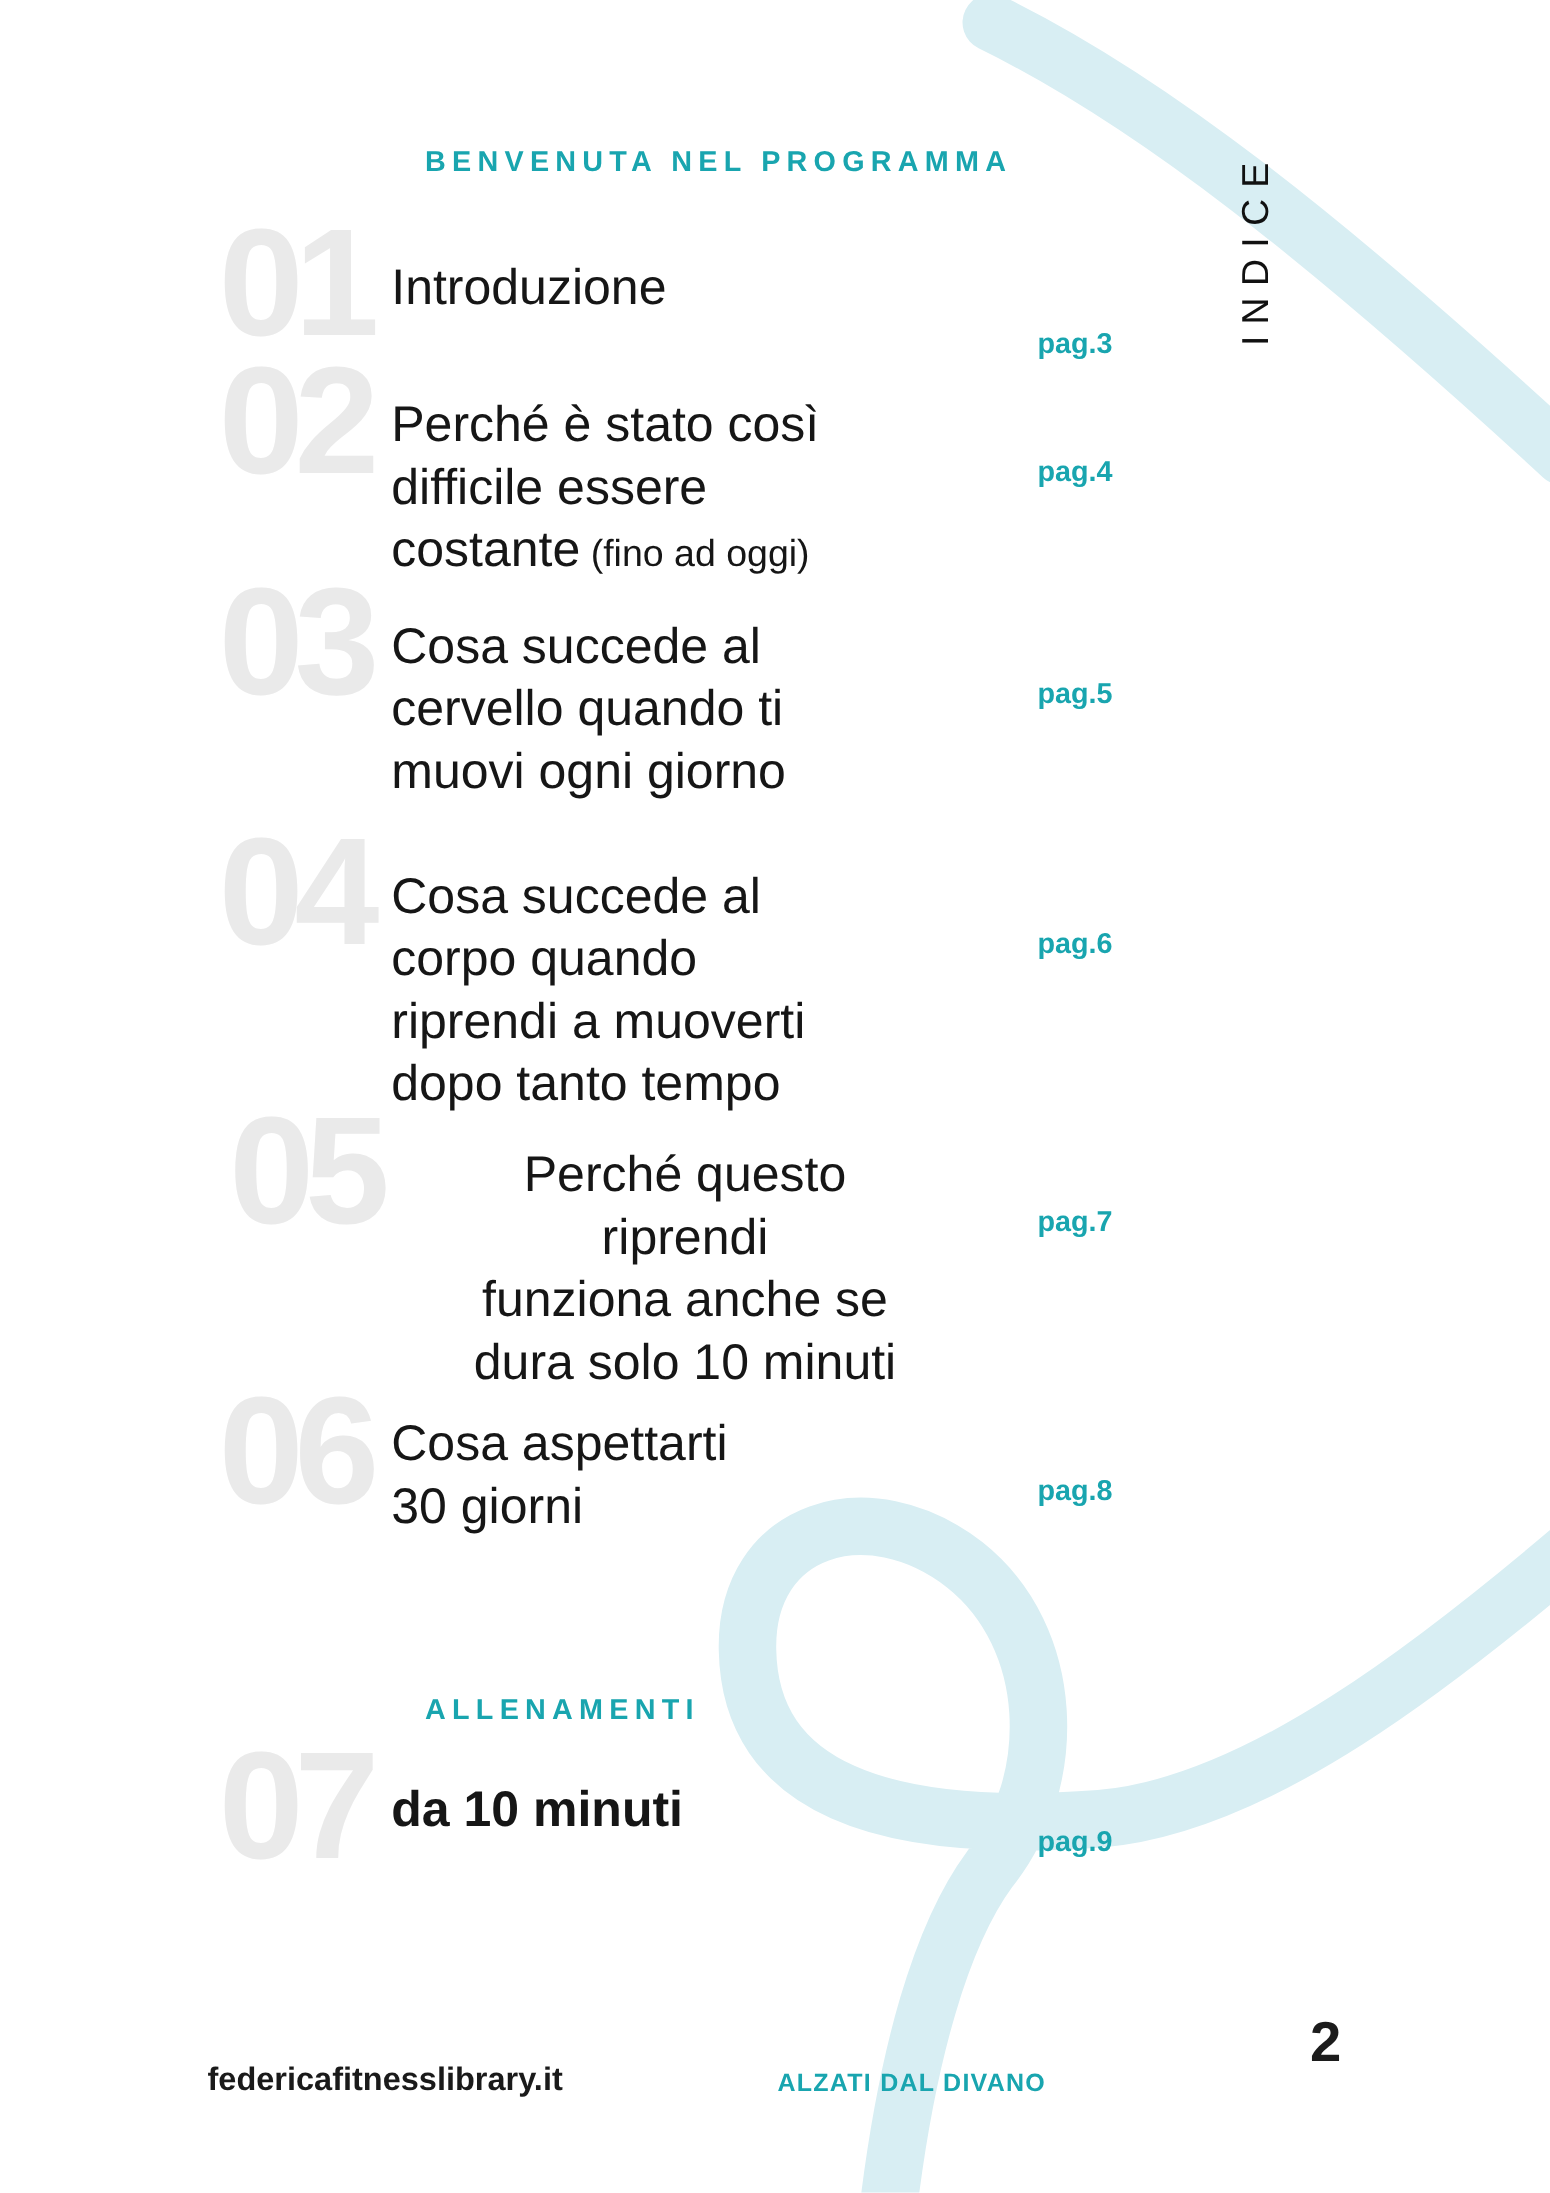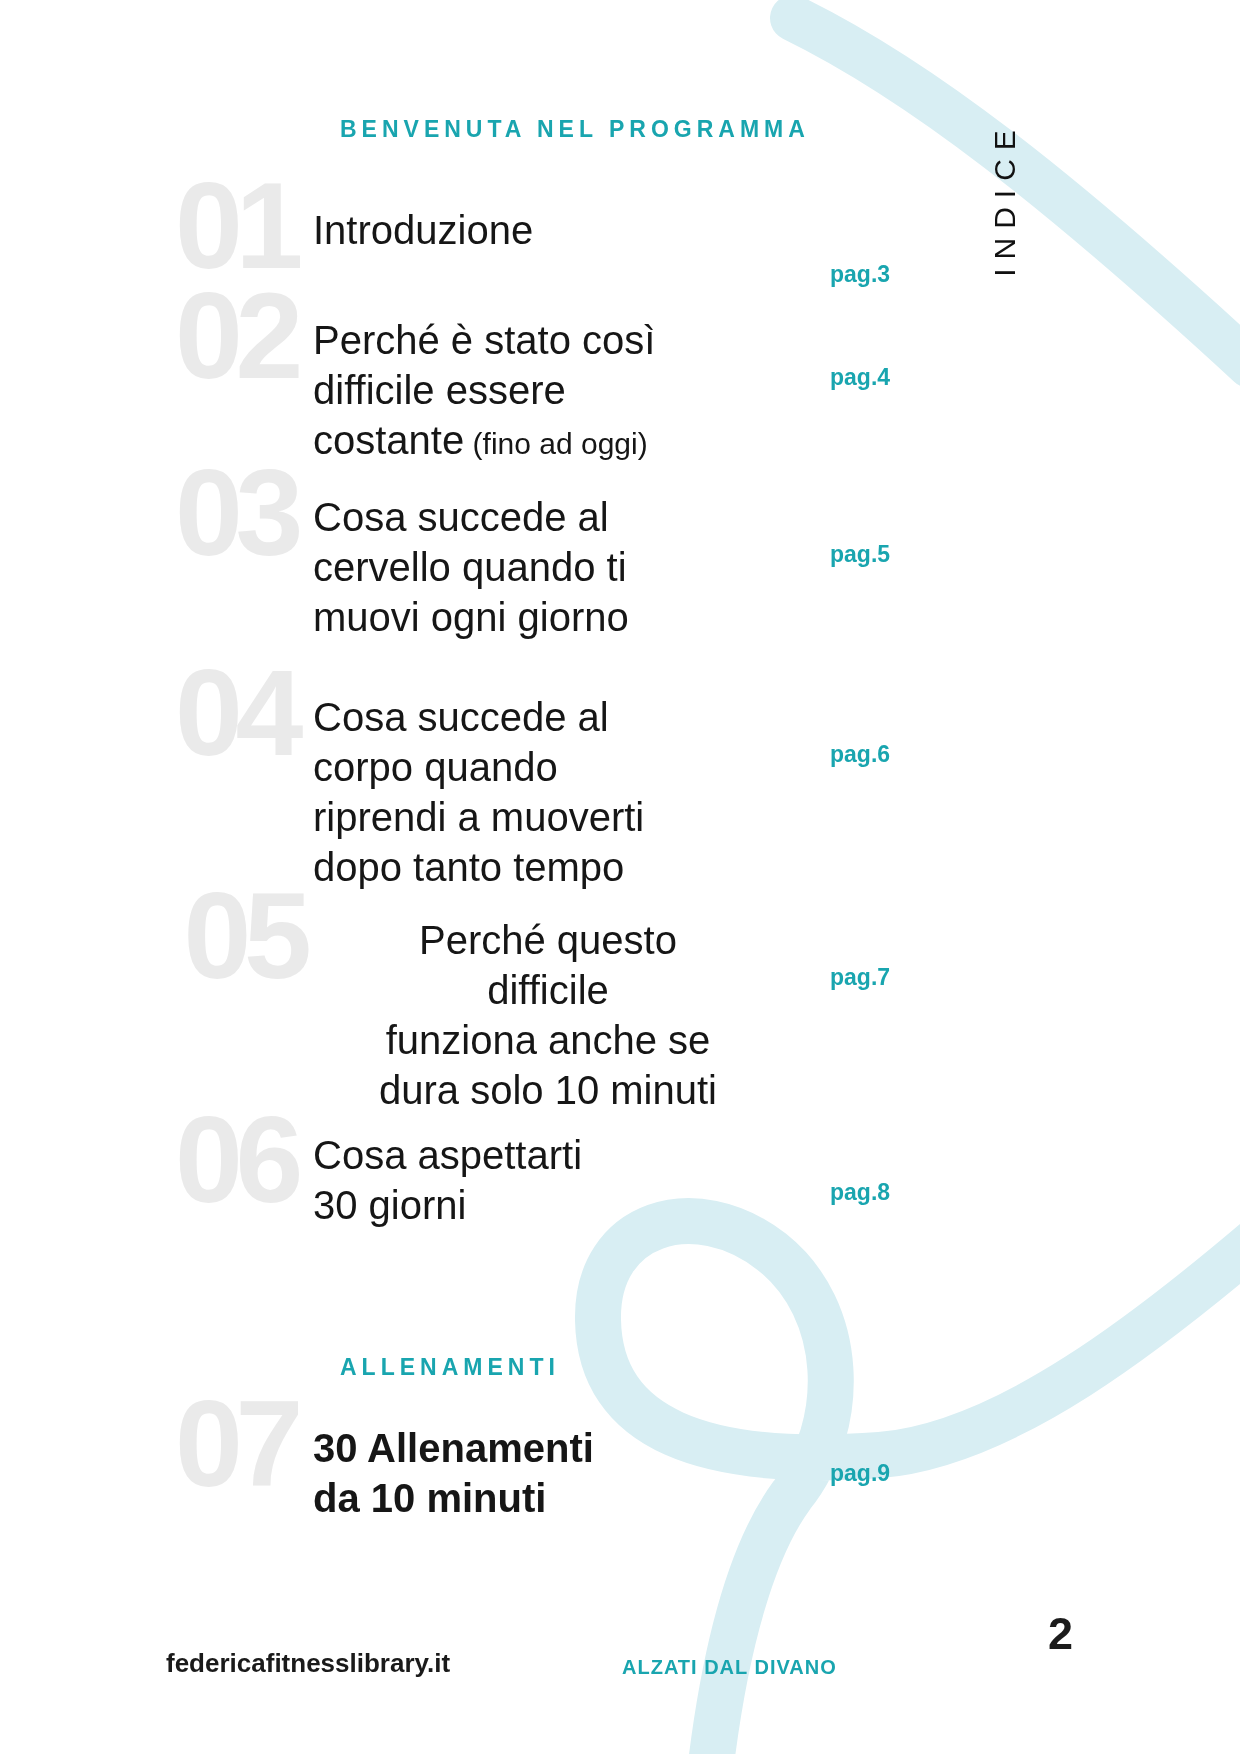--- a/index.html
+++ b/index.html
@@ -177,40 +177,39 @@
           <div>riprendi a muoverti</div>
           <div>dopo tanto tempo</div>
         </div>
     <div class="pag">pag.6</div>
   </div>
 
   <div class="toc-row" data-lines="4">
     <div class="num">05</div>
     <div class="title">
           <div>Perché questo</div>
-          <div>difficile</div>
+          <div>riprendi</div>
           <div>funziona anche se</div>
           <div>dura solo 10 minuti</div>
         </div>
     <div class="pag">pag.7</div>
   </div>
 
   <div class="toc-row" data-lines="3">
     <div class="num">06</div>
     <div class="title">
           <div>Cosa aspettarti</div>
           <div>30 giorni</div>
         </div>
     <div class="pag">pag.8</div>
   </div>
 
   <div class="toc-row" data-lines="2" data-bold="true">
     <div class="num">07</div>
     <div class="title">
-          <div>30 Allenamenti</div>
           <div>da 10 minuti</div>
         </div>
     <div class="pag">pag.9</div>
   </div>
 </div>
 
   <div id="footer-website">federicafitnesslibrary.it</div>
 
   <div id="footer-program">ALZATI DAL DIVANO</div>
 

